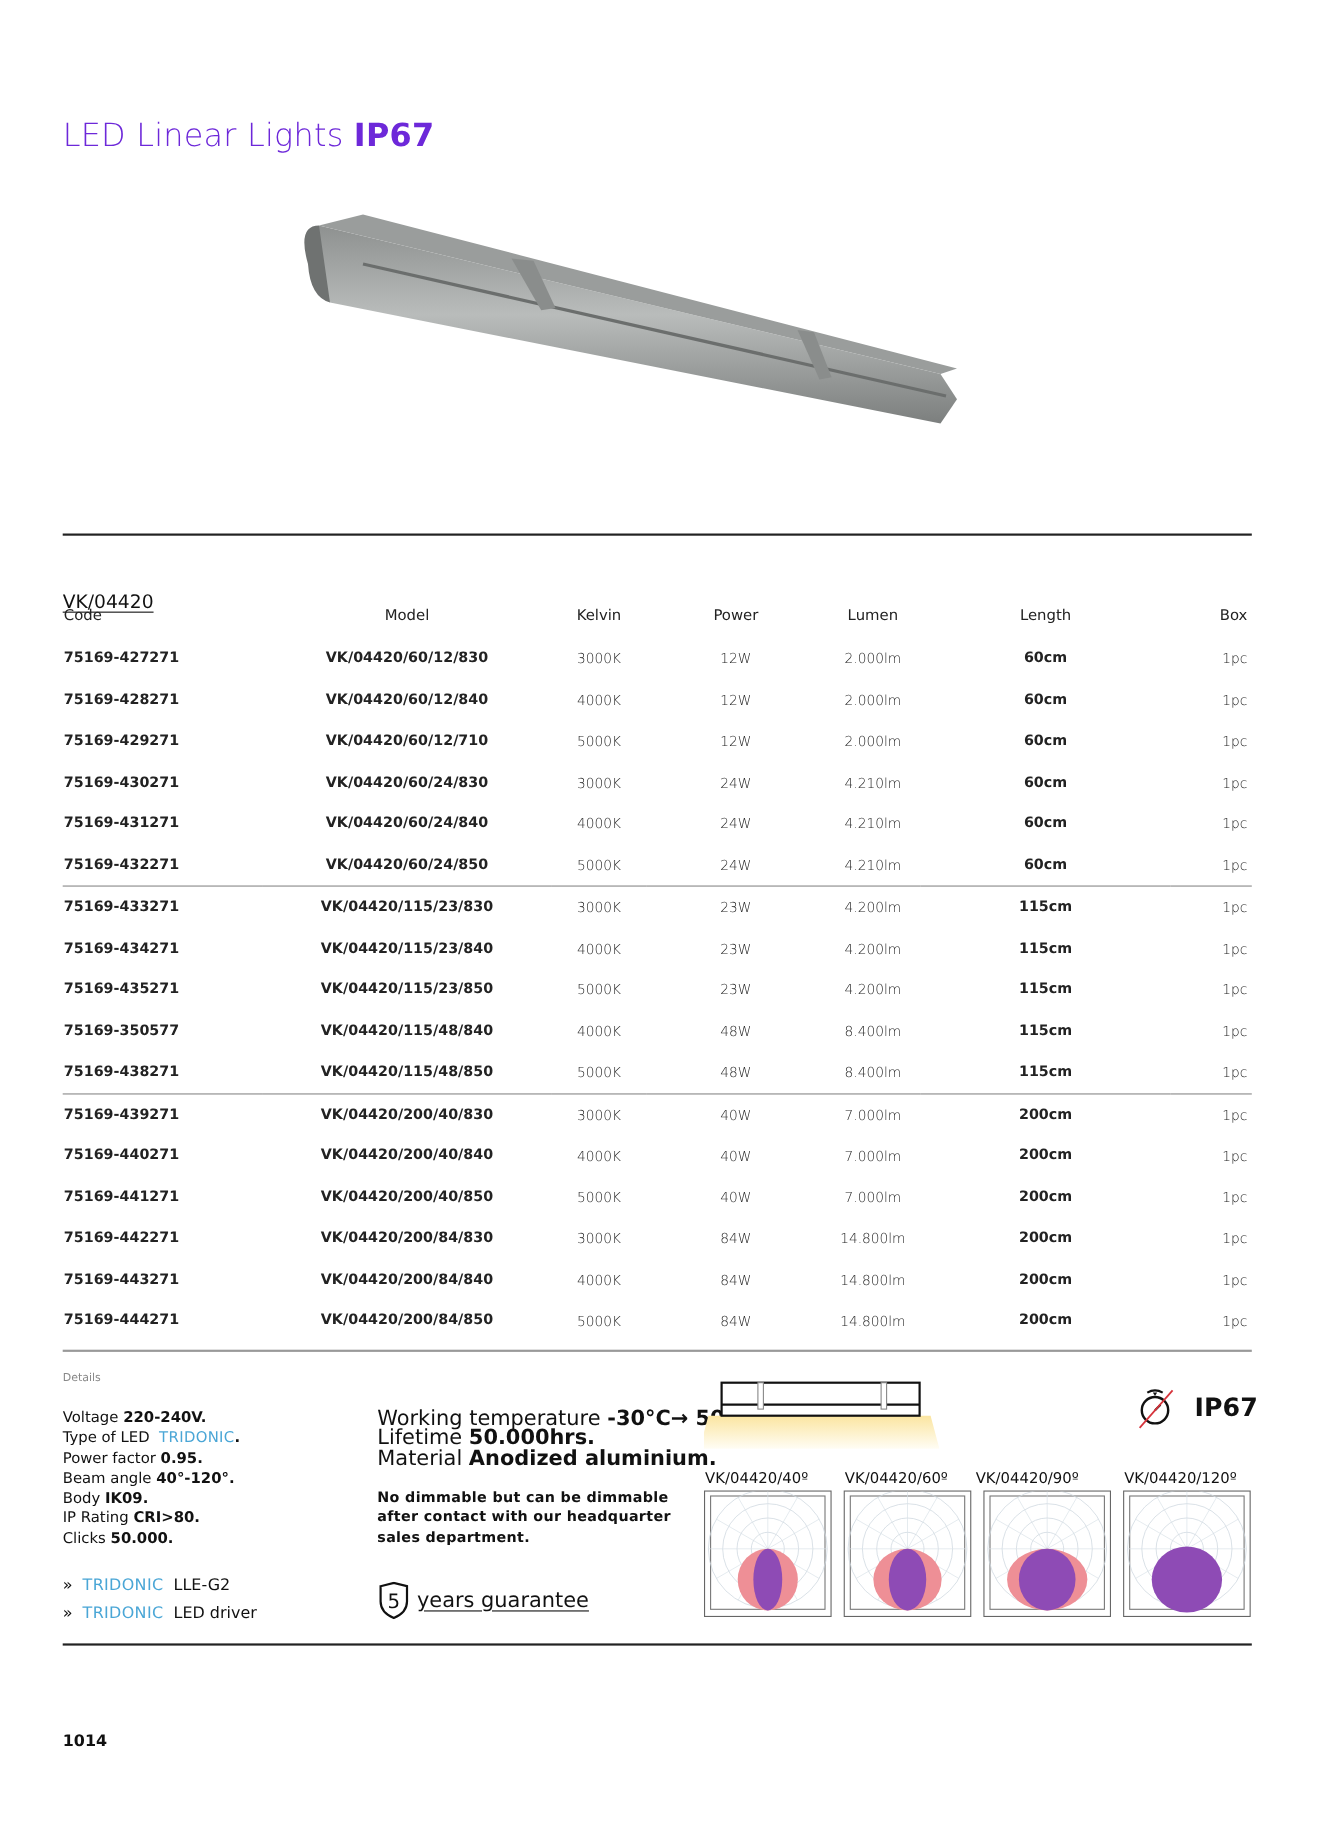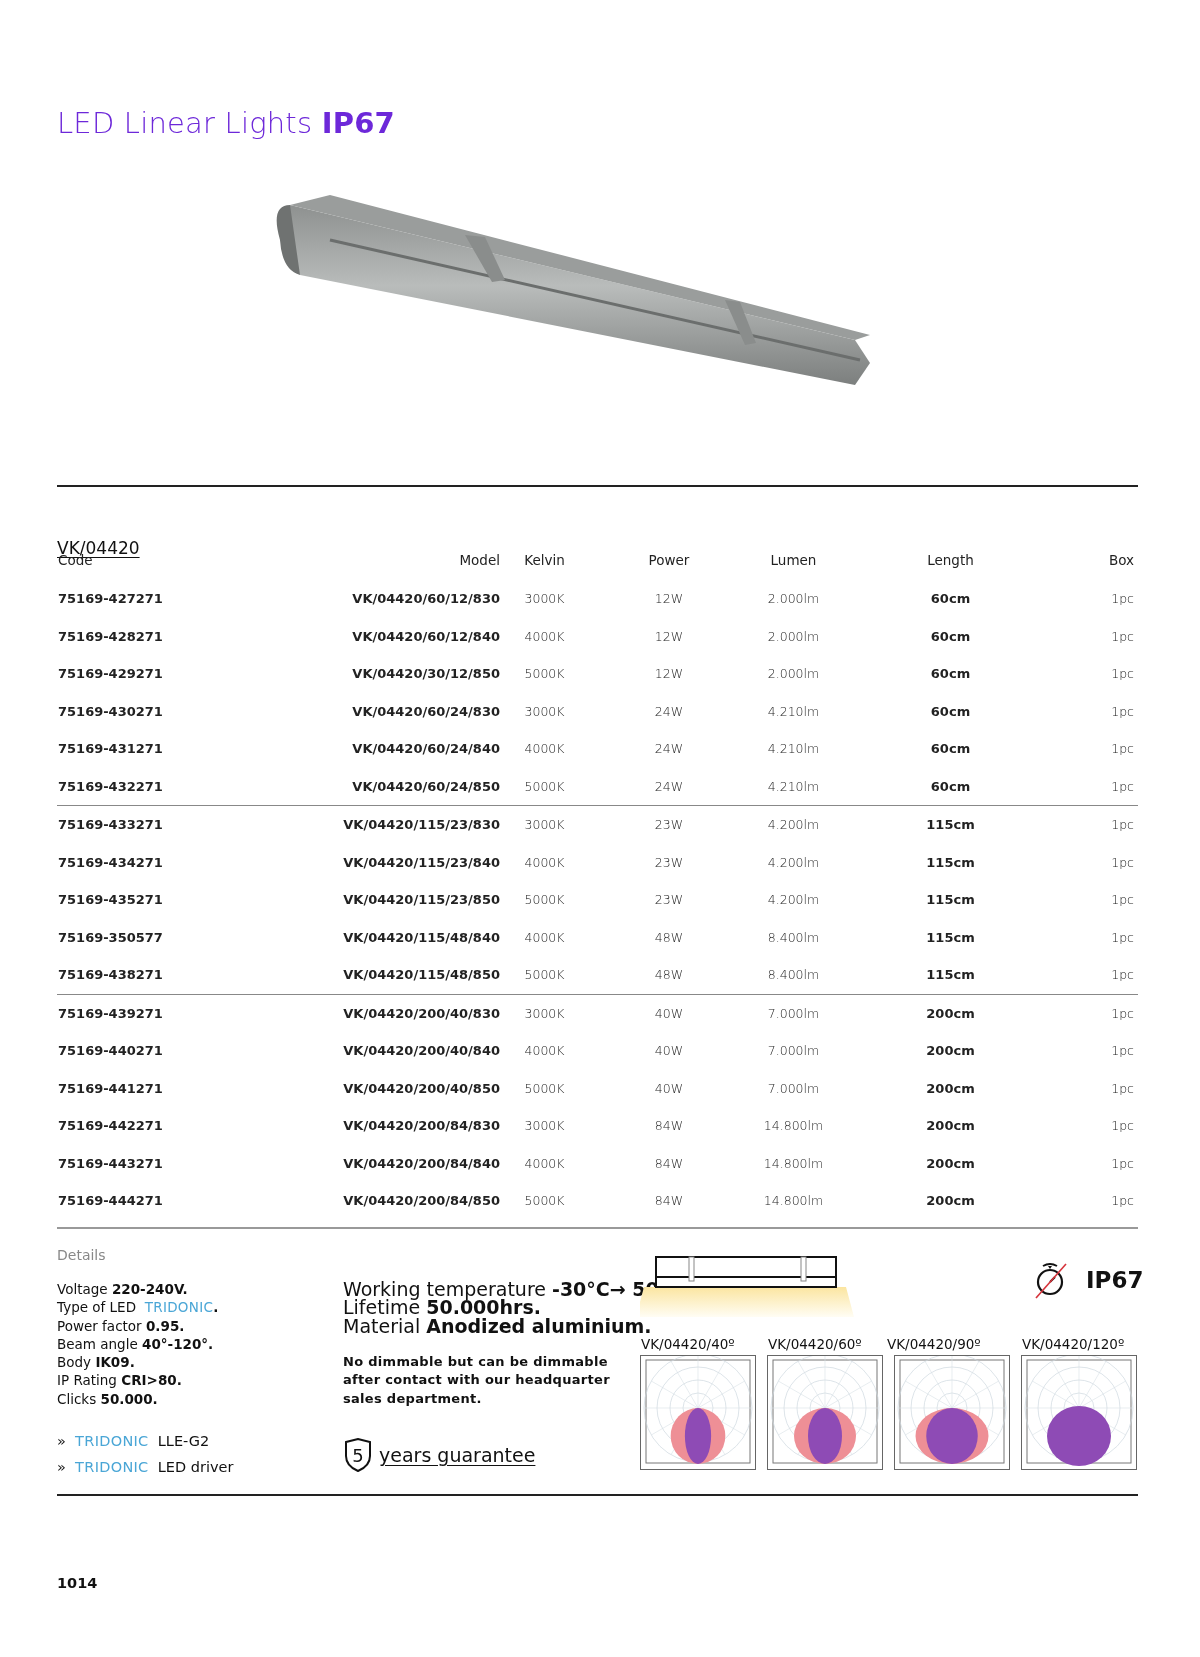--- a/index.html
+++ b/index.html
@@ -7,31 +7,31 @@
   .abs { position:absolute; }
   .title { left:57px; top:106px; font-size:29px; font-weight:300; letter-spacing:0.2px; color:#6d28d9; }
   .title b { font-weight:700; }
   .product { left:270px; top:185px; width:660px; height:225px; }
   .rule-top { left:57px; top:485px; width:1081px; height:2px; background:#222; }
   .series { left:57px; top:506px; font-size:17px; text-decoration:underline; text-underline-offset:3px;margin-top:32px; }
   table.spec { position:absolute; left:57px; top:540px; width:1081px; border-collapse:collapse; font-size:13px; }
   table.spec th { font-weight:400; font-size:13.5px; height:38px; text-align:center; color:#222; }
   table.spec td { height:35.5px; text-align:center; color:#222; }
   table.spec th.c-code, table.spec td.c-code { text-align:left; width:180px; }
-  table.spec th.c-model, table.spec td.c-model { text-align:right; width:260px;margin-left:41px; }
+  table.spec th.c-model, table.spec td.c-model { text-align:center; width:260px;margin-left:41px; }
   table.spec th.c-kel, table.spec td.c-kel { width:85px; }
   table.spec th.c-pow, table.spec td.c-pow { width:160px; }
   table.spec th.c-lum, table.spec td.c-lum { width:85px; }
   table.spec th.c-len, table.spec td.c-len { width:225px; }
   table.spec th.c-box, table.spec td.c-box { text-align:right; padding-right:4px; }
   td.c-code, td.c-model, td.c-len { font-weight:700; }
   td.c-kel, td.c-pow, td.c-lum, td.c-box { font-weight:300; font-size:12.5px; }
   tr.group-end td { border-bottom:1.5px solid #888; }
   .rule-mid { left:57px; top:1227px; width:1081px; height:1.5px; background:#999; }
-  .details-label { left:57px; top:1247px; font-size:14px; color:#888; }
+  .details-label { left:57px; top:1247px; font-size:10px; color:#888; }
   .col1 { left:57px; top:1280px; font-size:13.5px; line-height:18.3px; }
   .col1 b, .col2 b { font-weight:700; }
   .trid { color:#4aa6d6; font-weight:400; letter-spacing:0.3px; }
   .drivers { left:57px; top:1428px; font-size:14.5px; line-height:26px; }
   .col2 { left:343px; top:1280px; font-size:19px; line-height:18.3px; }
   .note { left:343px; top:1353px; font-size:13px; line-height:18.3px; font-weight:600; letter-spacing:0.3px; }
   .guarantee { left:343px; top:1438px; display:flex; align-items:center; gap:6px; }
   .guarantee-text { font-size:19px; text-decoration:underline; text-underline-offset:3px; }
   .fixture { left:640px; top:1255px; width:215px; height:70px; }
   .ip { left:1034px; top:1260px; display:flex; align-items:center; gap:18px; }
@@ -92,21 +92,21 @@
         <td class="c-code">75169-428271</td>
         <td class="c-model">VK/04420/60/12/840</td>
         <td class="c-kel">4000K</td>
         <td class="c-pow">12W</td>
         <td class="c-lum">2.000lm</td>
         <td class="c-len">60cm</td>
         <td class="c-box">1pc</td>
       </tr>
       <tr>
         <td class="c-code">75169-429271</td>
-        <td class="c-model">VK/04420/30/12/850</td>
+        <td class="c-model">VK/04420/60/12/710</td>
         <td class="c-kel">5000K</td>
         <td class="c-pow">12W</td>
         <td class="c-lum">2.000lm</td>
         <td class="c-len">60cm</td>
         <td class="c-box">1pc</td>
       </tr>
       <tr>
         <td class="c-code">75169-430271</td>
         <td class="c-model">VK/04420/60/24/830</td>
         <td class="c-kel">3000K</td>

